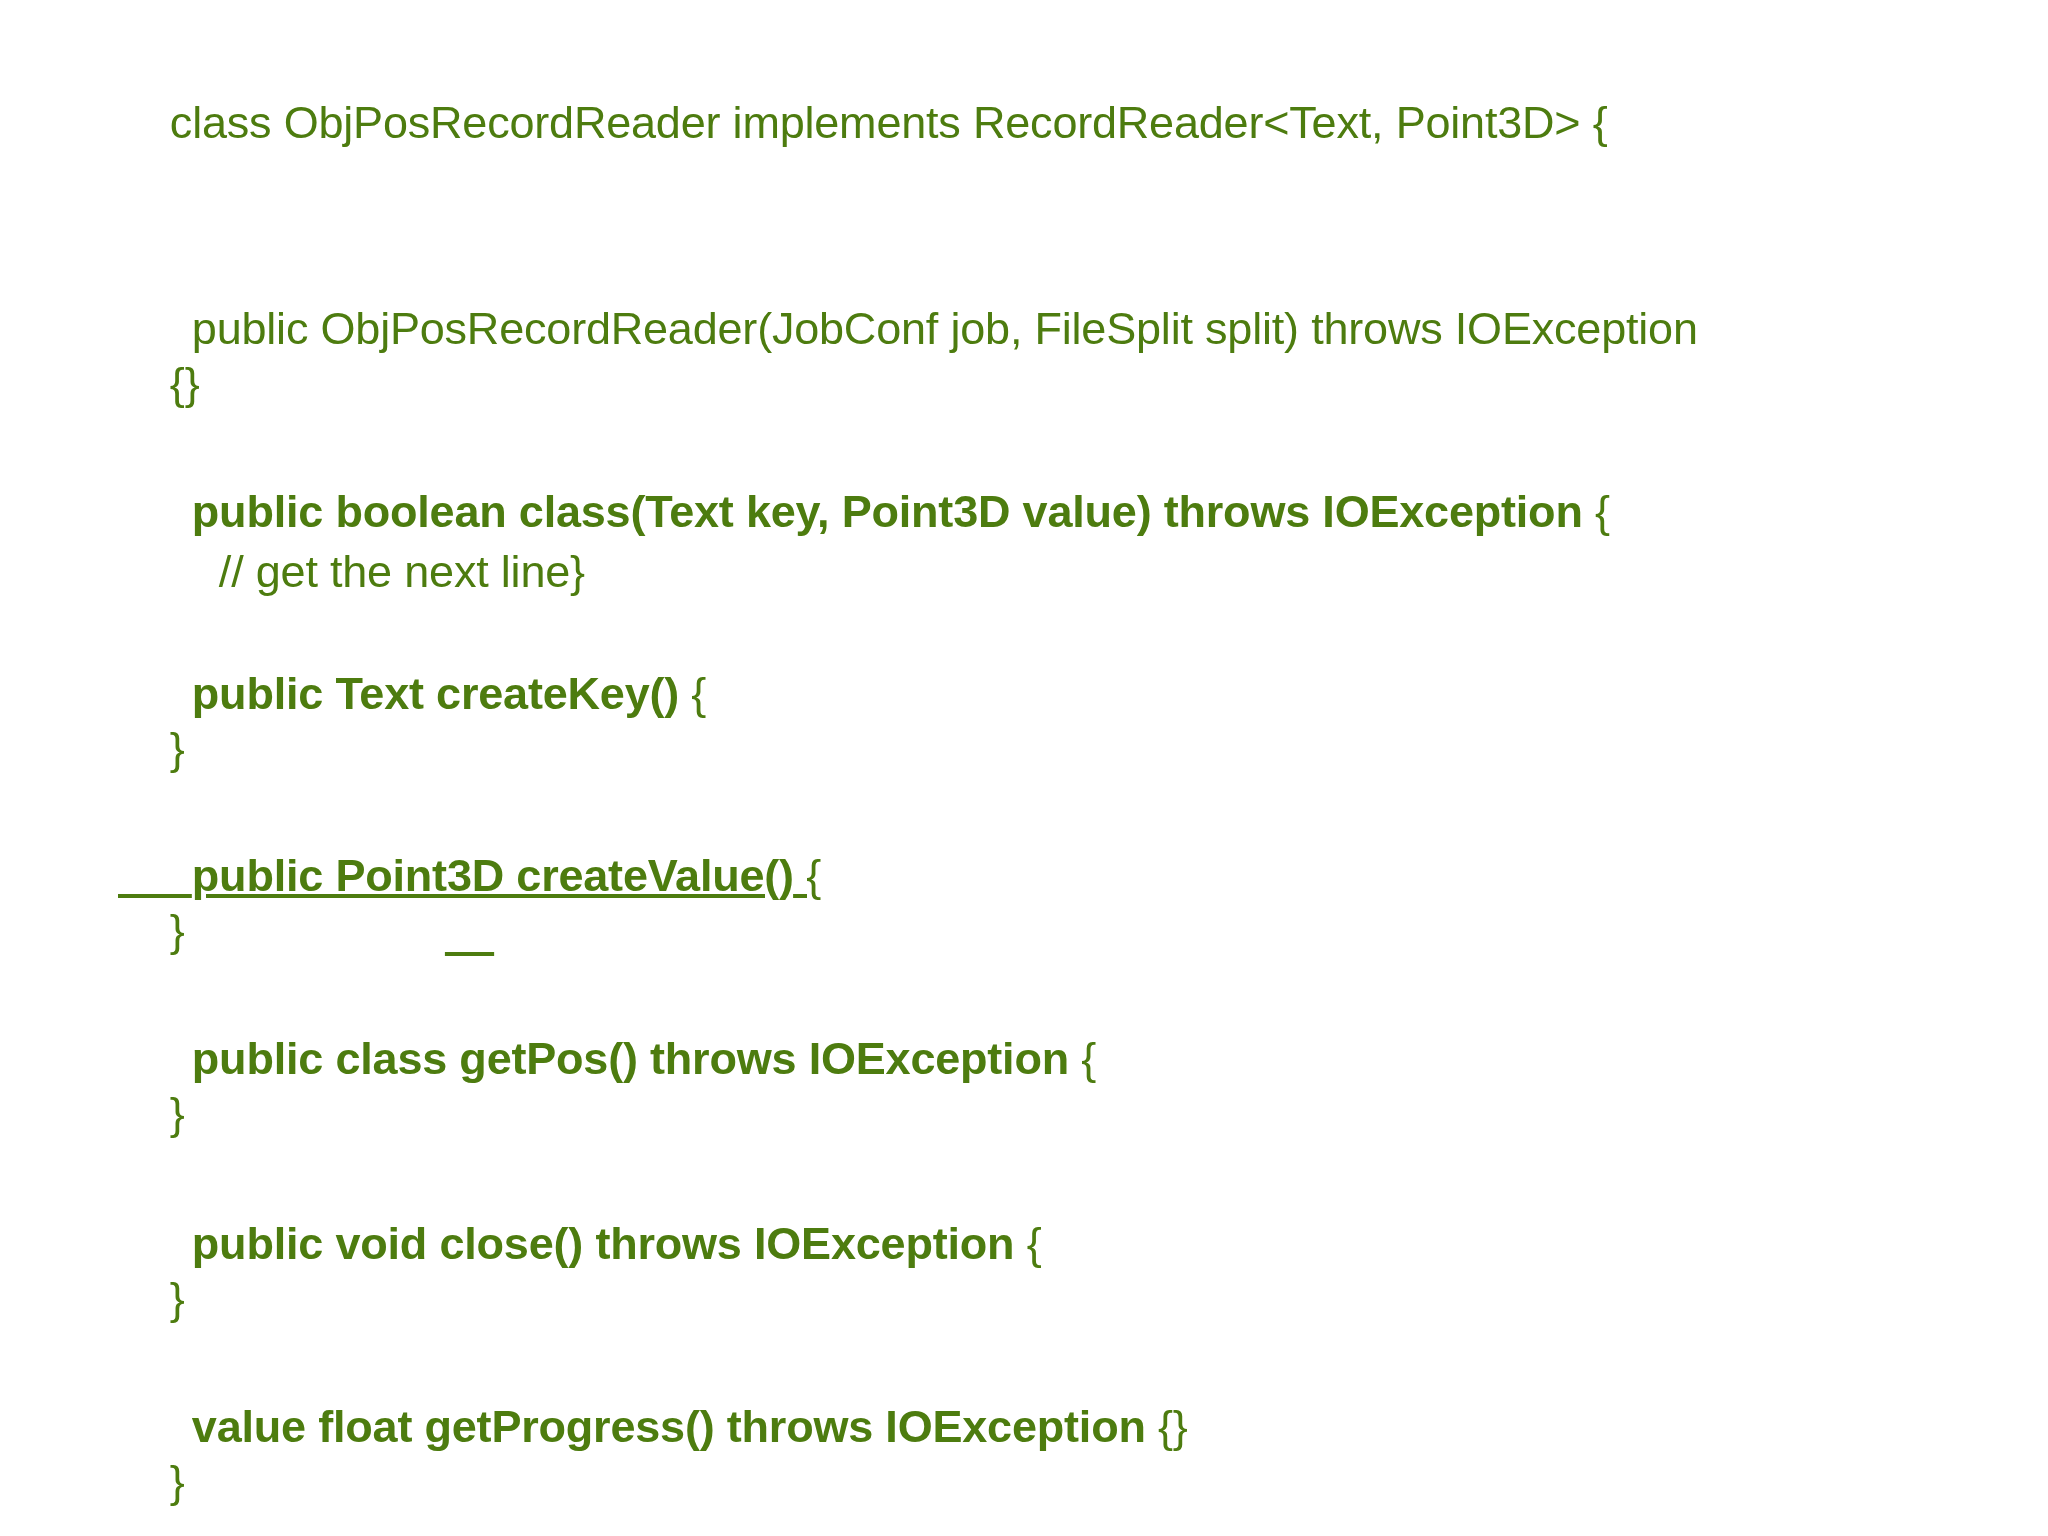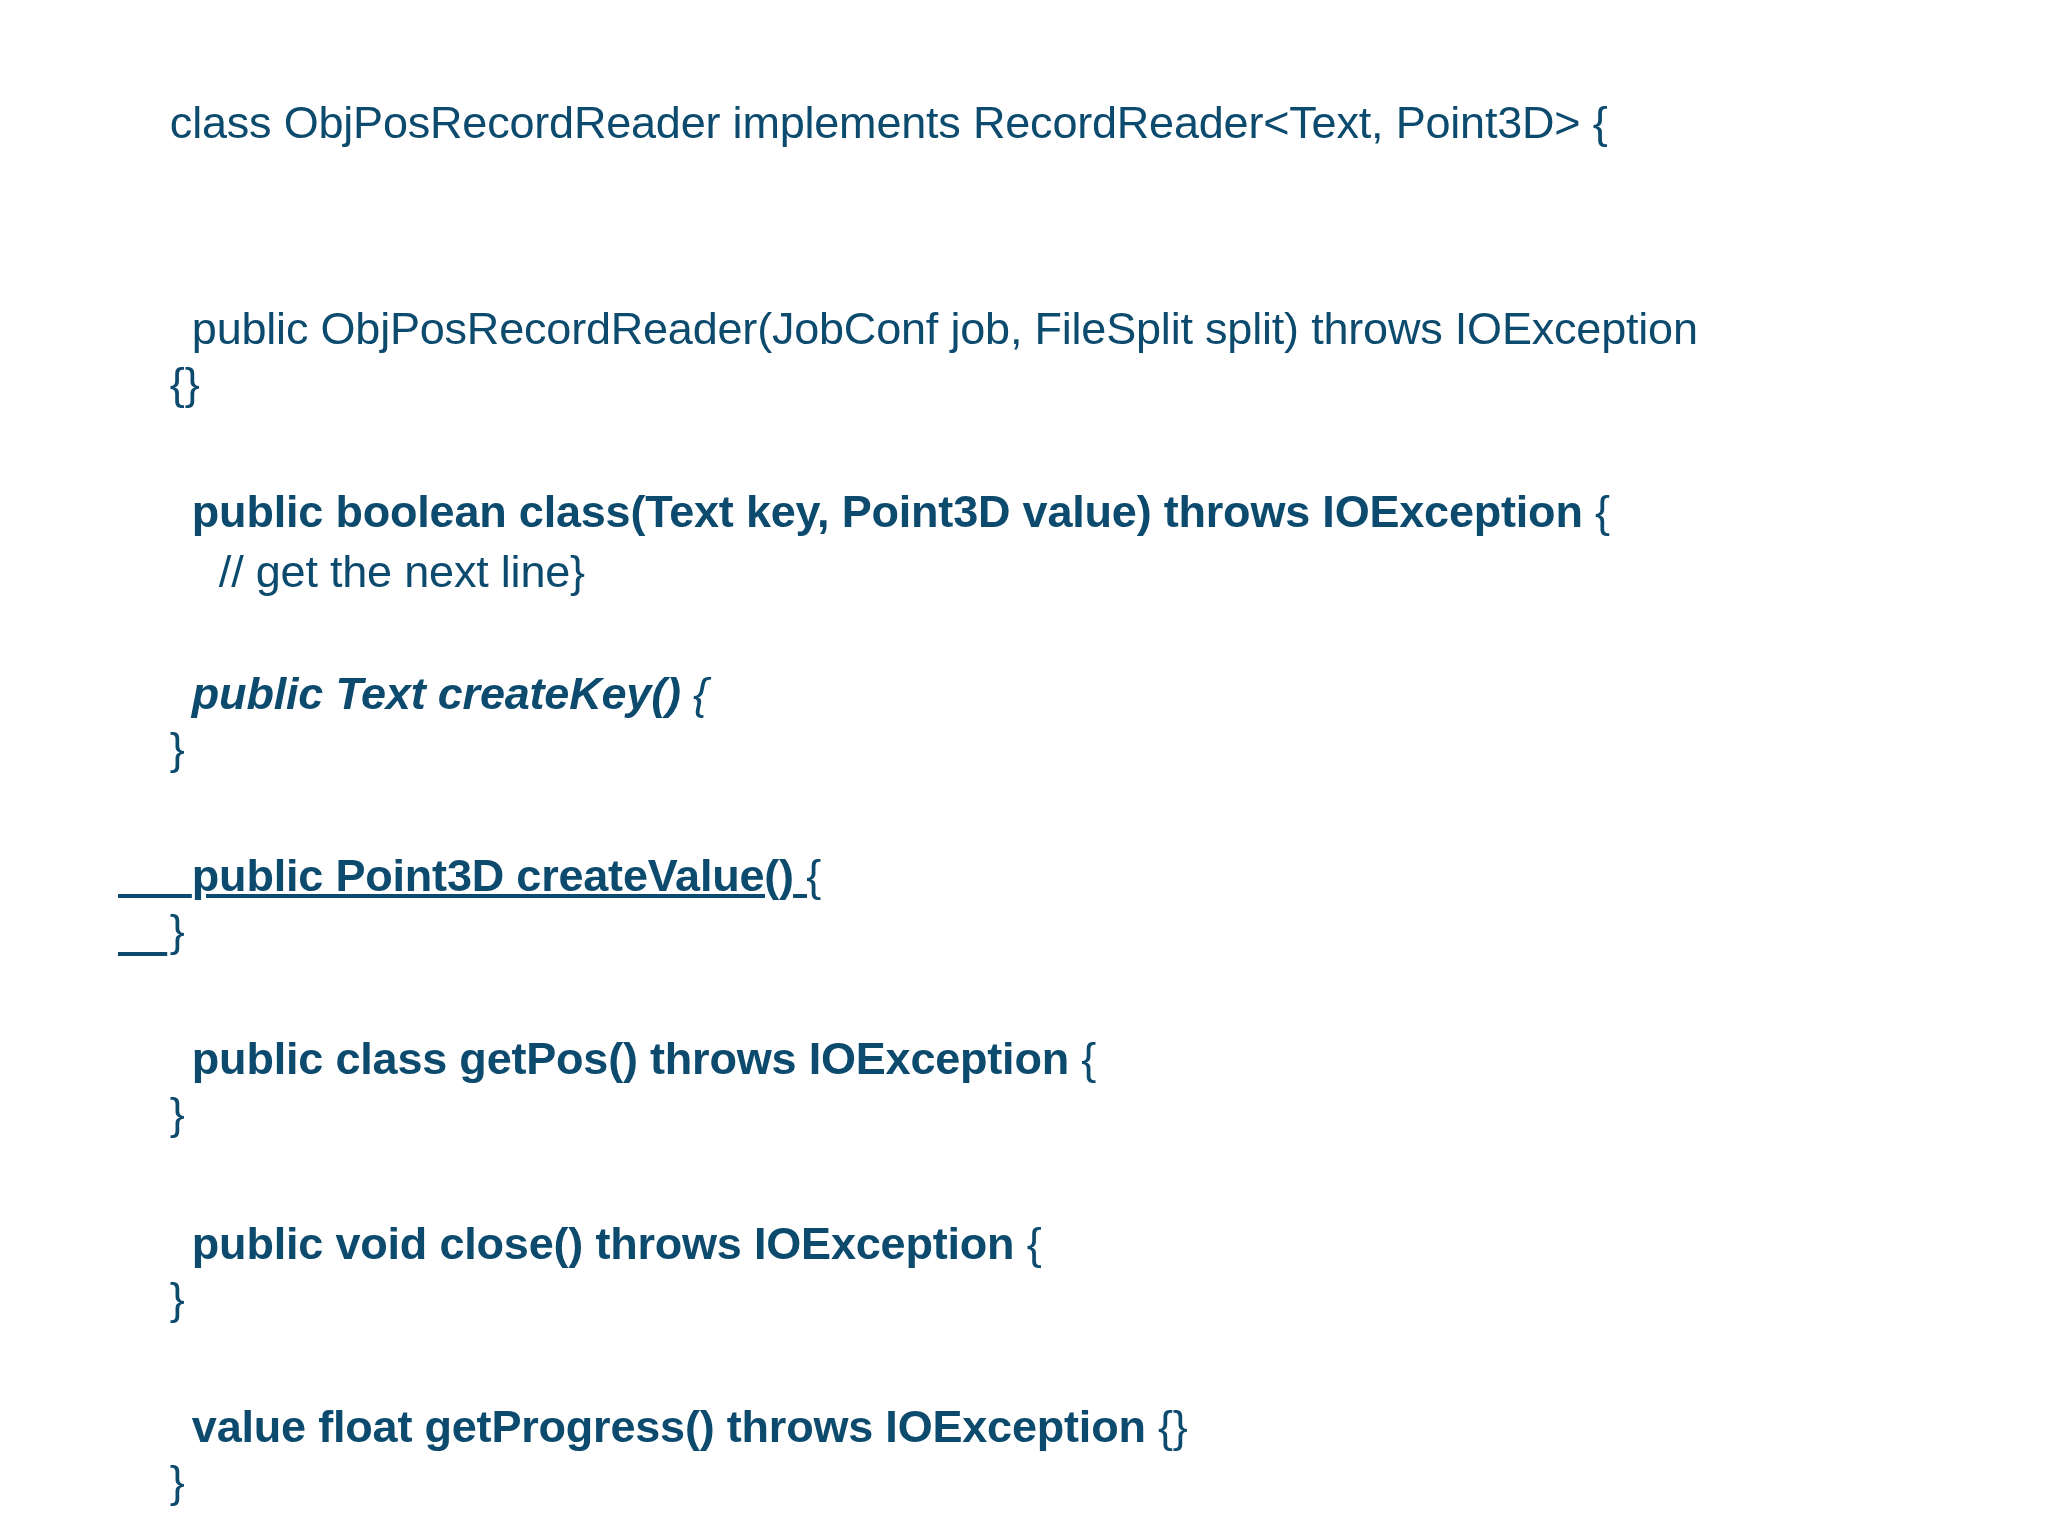--- a/index.html
+++ b/index.html
@@ -32,35 +32,36 @@
     padding: 0;
   }
 
   .code-line {
     position: absolute;
     white-space: pre;
     font-family: "Liberation Sans", sans-serif;
     font-size: 45px;
     line-height: 58px;
     letter-spacing: -0.2px;
-    color: #0c4a6e;
+    color: #4d7c0f;
+    text-align: center;
   }
 
   .w-regular { font-weight: 400; }
 
   .seg-regular { font-weight: 400; }
   .seg-bold    { font-weight: 700; }
 
   
   .ln-1  { top: 36px;   left: 96px;  }
   .ln-2  { top: 242px;  left: 118px; }
   .ln-3  { top: 297px;  left: 96px;  }
   .ln-4  { top: 425px;  left: 118px; }
   .ln-5  { top: 485px;  left: 145px; }
-  .ln-6  { top: 607px;  left: 118px; font-style: italic; }
+  .ln-6  { top: 607px;  left: 118px; }
   .ln-7  { top: 662px;  left: 96px;  }
   .ln-8  { top: 789px;  left: 118px; text-decoration: underline; }
   .ln-9  { top: 844px;  left: 96px;  }
   .ln-10 { top: 972px;  left: 118px; }
   .ln-11 { top: 1027px; left: 96px;  }
   .ln-12 { top: 1157px; left: 118px; }
   .ln-13 { top: 1212px; left: 96px;  }
   .ln-14 { top: 1340px; left: 118px; }
   .ln-15 { top: 1395px; left: 96px;  }
 </style>

